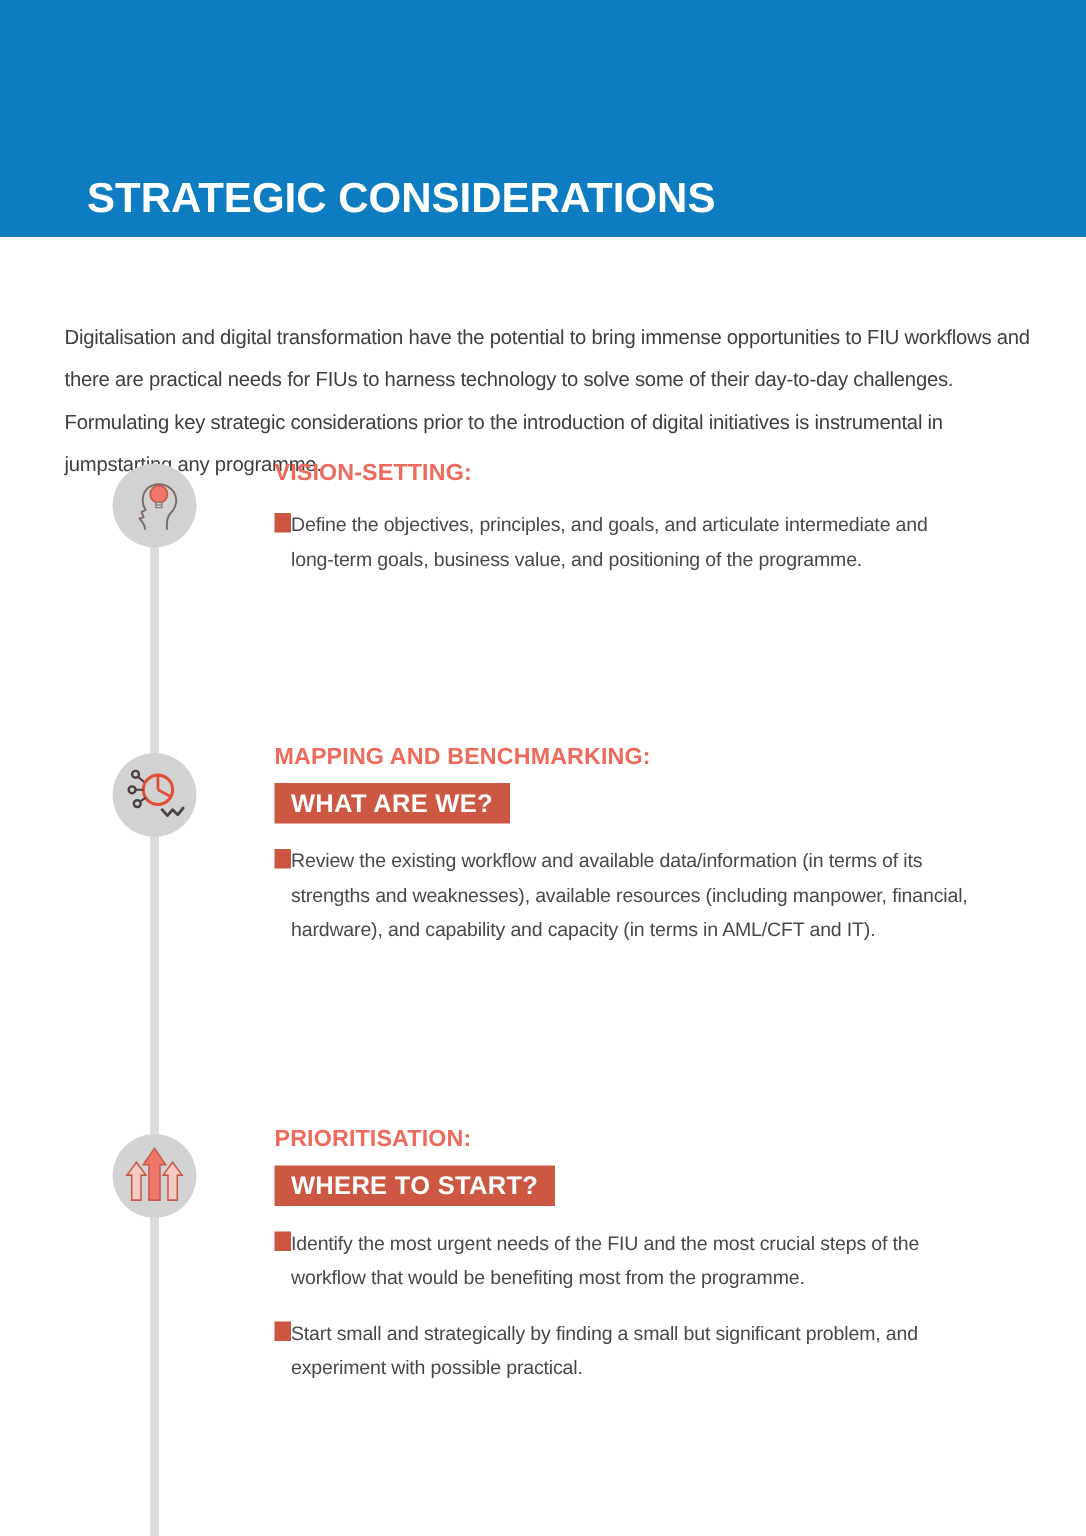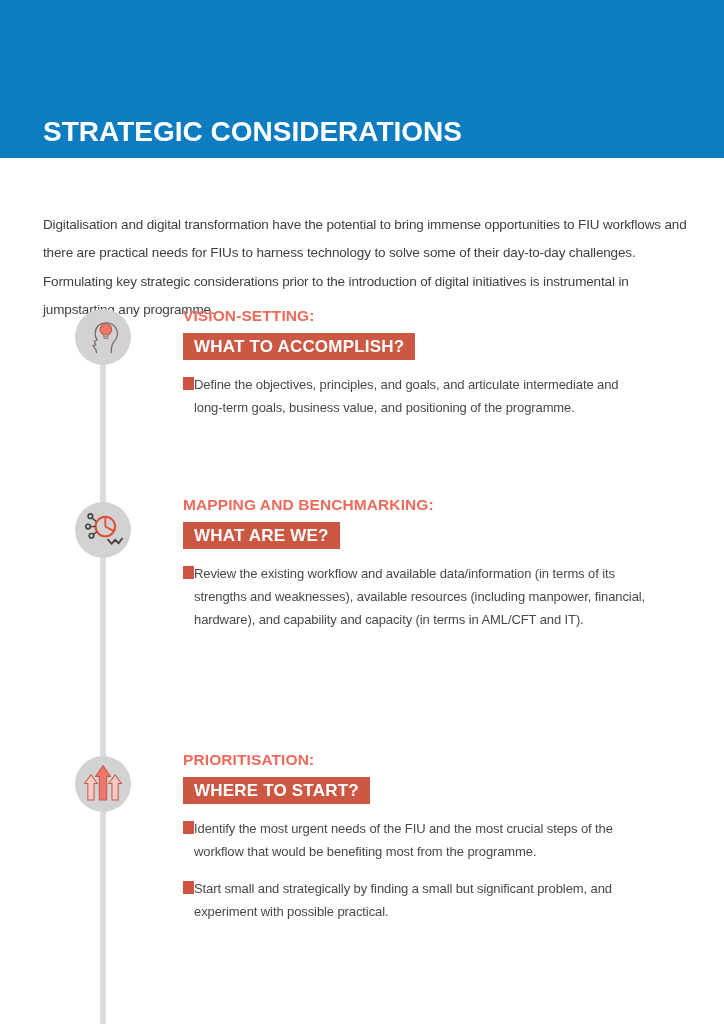--- a/index.html
+++ b/index.html
@@ -9,21 +9,21 @@
     background:#ffffff;
     font-family:"Liberation Sans","DejaVu Sans",sans-serif;
     overflow:hidden;
   }
   
   .header-band{
     position:absolute;left:0;top:0;width:724px;height:158px;
     background:#0e7cc0;
   }
   .page-title{
-    position:absolute;left:43px;top:116px;
+    position:absolute;left:58px;top:116px;
     color:#ffffff;font-size:28px;font-weight:bold;letter-spacing:0px;
     white-space:nowrap;
   }
   
   .intro{
     position:absolute;left:43px;top:197px;width:648px;
     color:#3e3e3e;font-size:13.5px;line-height:28.5px;letter-spacing:-0.15px;
   }
   
   .timeline-line{
@@ -108,21 +108,20 @@
       <svg width="46" height="46" viewBox="0 0 40 40">
         <polygon points="9.5,12 15,19.5 12.2,19.5 12.2,34 6.8,34 6.8,19.5 4,19.5" fill="#f6c9c2" stroke="#c65a4a" stroke-width="0.9"></polygon>
         <polygon points="30.5,12 36,19.5 33.2,19.5 33.2,34 27.8,34 27.8,19.5 25,19.5" fill="#f6c9c2" stroke="#c65a4a" stroke-width="0.9"></polygon>
         <polygon points="20,4 26.5,13.5 23.2,13.5 23.2,34 16.8,34 16.8,13.5 13.5,13.5" fill="#f0766b" stroke="#c65a4a" stroke-width="0.9"></polygon>
       </svg>
     </span>
   </div>
 
   <div class="section section-1">
     <h2 class="section-heading">VISION-SETTING:</h2>
-    <span class="section-badge">WHAT TO ACCOMPLISH?</span>
     <div class="bullets">
       <div class="bullet">
         <span class="bullet-marker"></span>
         <span class="bullet-text">Define the objectives, principles, and goals, and articulate intermediate and long-term goals, business value, and positioning of the programme.</span>
       </div>
     </div>
   </div>
 
   <div class="section section-2">
     <h2 class="section-heading">MAPPING AND BENCHMARKING:</h2>

